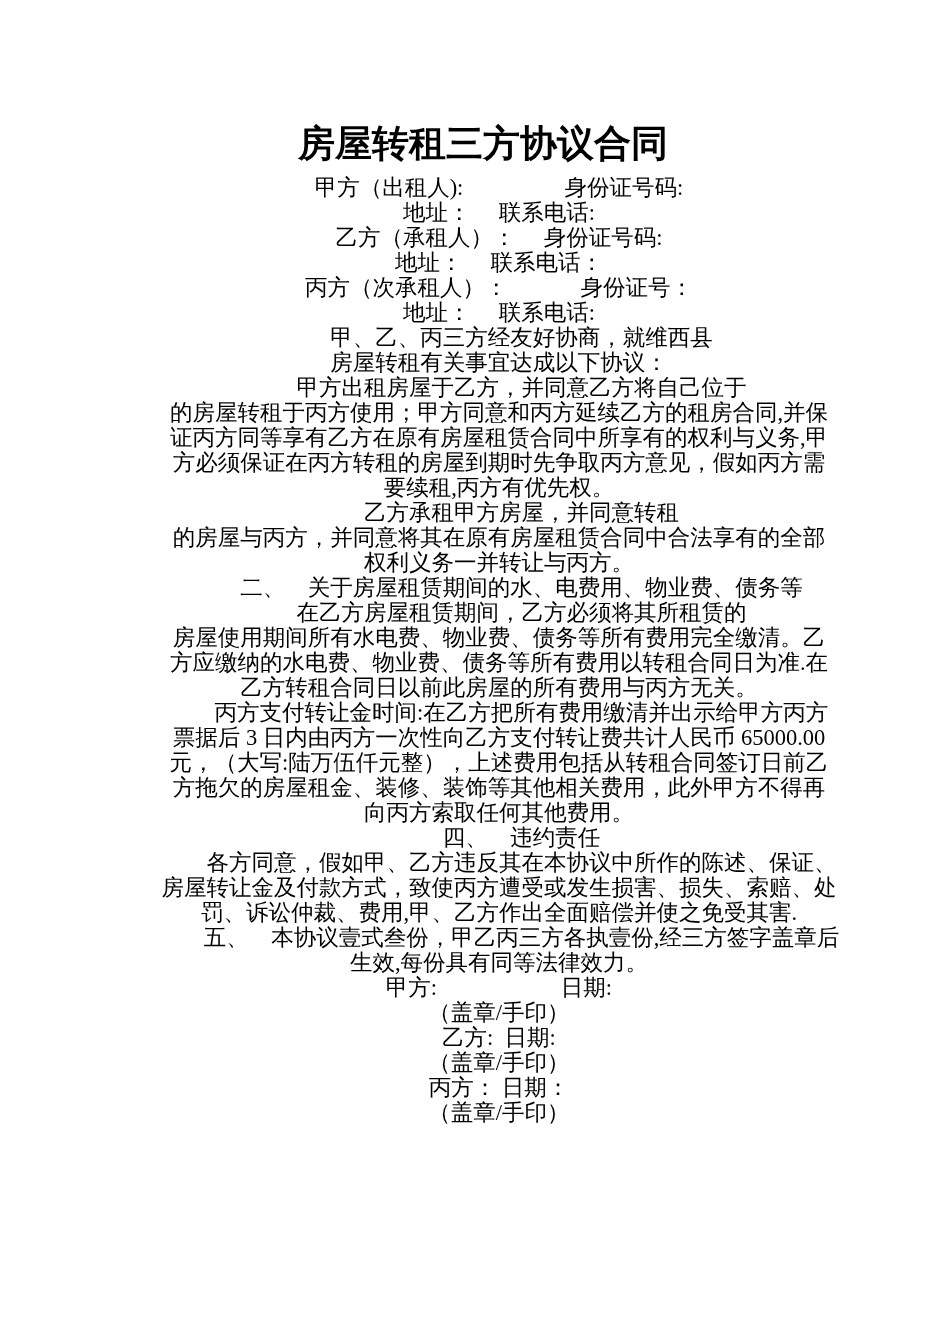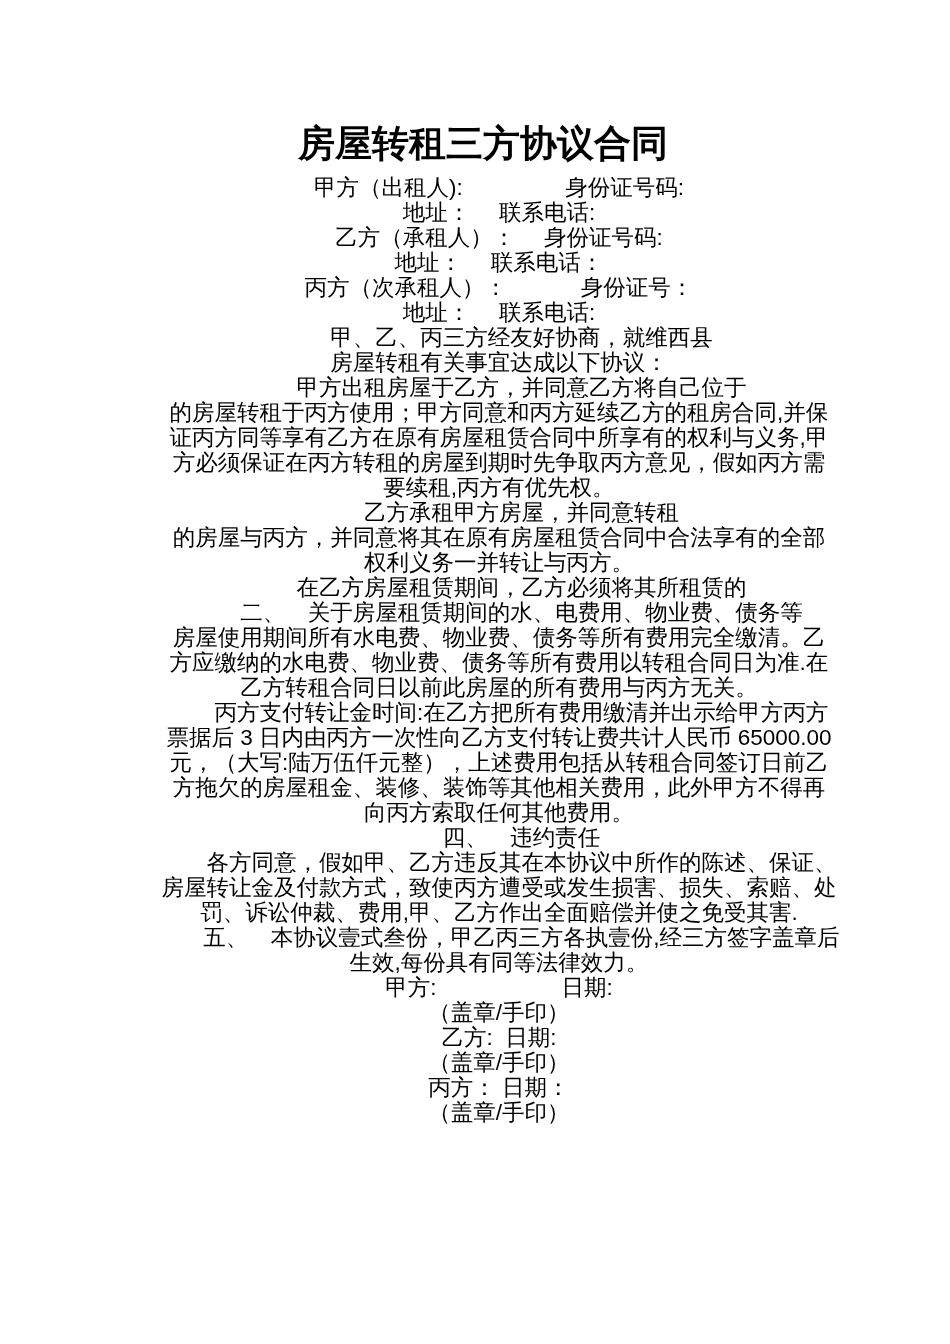--- a/index.html
+++ b/index.html
@@ -6,21 +6,21 @@
     margin: 0;
     padding: 0;
     background: #ffffff;
   }
   .page {
     position: relative;
     width: 950px;
     height: 1344px;
     background: #ffffff;
     color: #000000;
-    font-family: Liberation Sans, sans-serif;
+    font-family: Liberation Serif, serif;
     overflow: hidden;
   }
   .doc-title {
     position: absolute;
     top: 120px;
     left: 143px;
     width: 680px;
     text-align: center;
     font-size: 37px;
     font-weight: bold;
@@ -57,22 +57,22 @@
     <div class="line">　　甲、乙、丙三方经友好协商，就维西县</div>
     <div class="line">房屋转租有关事宜达成以下协议：</div>
     <div class="line">　　甲方出租房屋于乙方，并同意乙方将自己位于</div>
     <div class="line">的房屋转租于丙方使用；甲方同意和丙方延续乙方的租房合同,并保</div>
     <div class="line">证丙方同等享有乙方在原有房屋租赁合同中所享有的权利与义务,甲</div>
     <div class="line">方必须保证在丙方转租的房屋到期时先争取丙方意见，假如丙方需</div>
     <div class="line">要续租,丙方有优先权。</div>
     <div class="line">　　乙方承租甲方房屋，并同意转租</div>
     <div class="line">的房屋与丙方，并同意将其在原有房屋租赁合同中合法享有的全部</div>
     <div class="line">权利义务一并转让与丙方。</div>
+    <div class="line">　　二、　关于房屋租赁期间的水、电费用、物业费、债务等</div>
     <div class="line">　　在乙方房屋租赁期间，乙方必须将其所租赁的</div>
-    <div class="line">　　二、　关于房屋租赁期间的水、电费用、物业费、债务等</div>
     <div class="line">房屋使用期间所有水电费、物业费、债务等所有费用完全缴清。乙</div>
     <div class="line">方应缴纳的水电费、物业费、债务等所有费用以转租合同日为准.在</div>
     <div class="line">乙方转租合同日以前此房屋的所有费用与丙方无关。</div>
     <div class="line">　　丙方支付转让金时间:在乙方把所有费用缴清并出示给甲方丙方</div>
     <div class="line">票据后 3 日内由丙方一次性向乙方支付转让费共计人民币 65000.00</div>
     <div class="line">元，（大写:陆万伍仟元整），上述费用包括从转租合同签订日前乙</div>
     <div class="line">方拖欠的房屋租金、装修、装饰等其他相关费用，此外甲方不得再</div>
     <div class="line">向丙方索取任何其他费用。</div>
     <div class="line">　　四、　违约责任</div>
     <div class="line">　　各方同意，假如甲、乙方违反其在本协议中所作的陈述、保证、</div>

